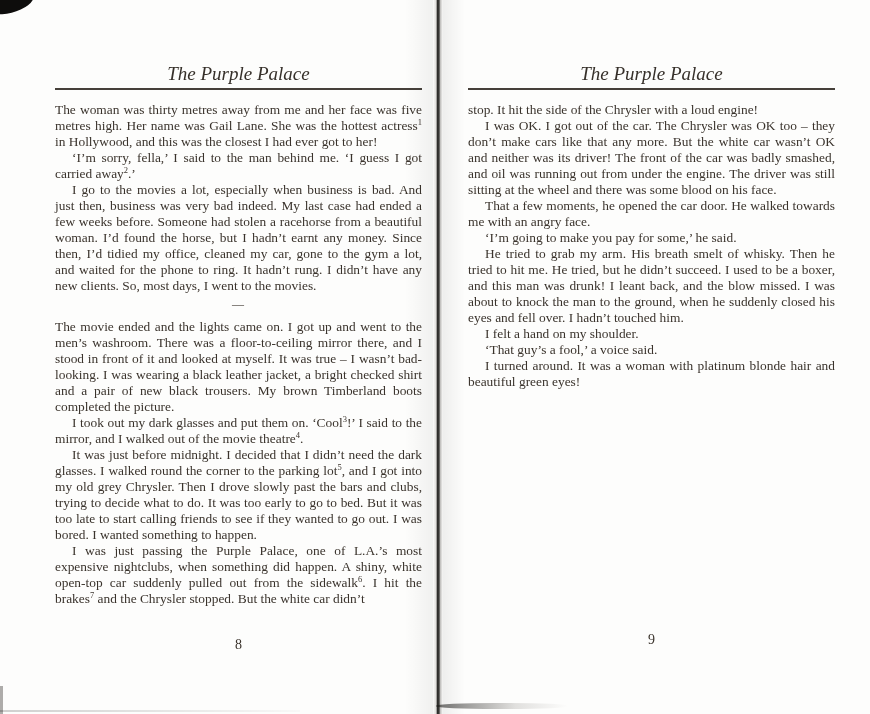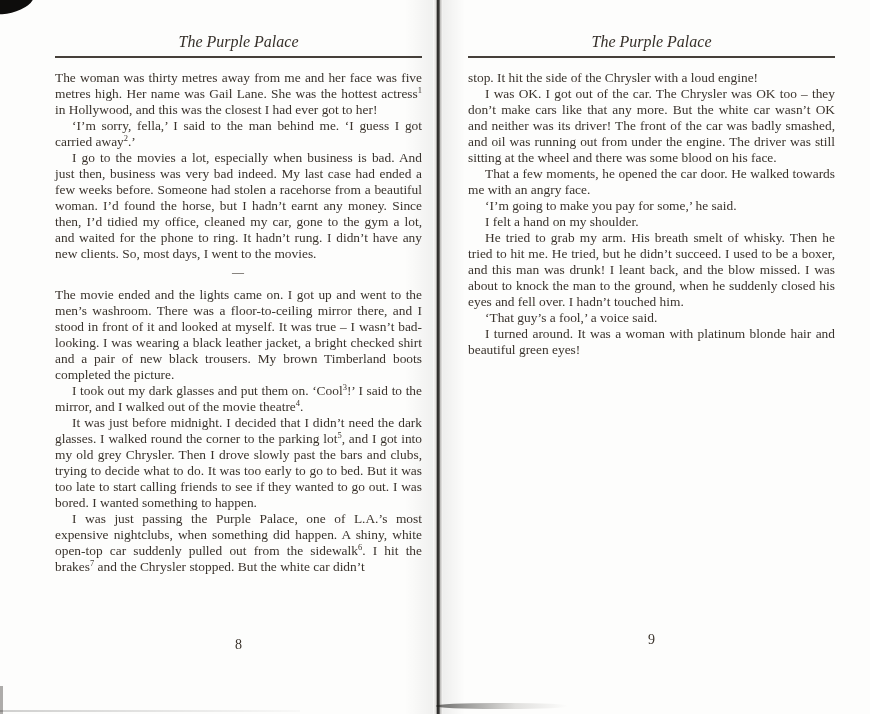--- a/index.html
+++ b/index.html
@@ -20,23 +20,24 @@
     position: absolute;
     top: 34px;
     width: 367px;
   }
   .page-left  { left: 55px; }
   .page-right { left: 468px; }
 
   .running-header {
     text-align: center;
     font-style: italic;
-    font-size: 16px;
+    font-size: 19px;
     line-height: 16px;
     color: #36302a;
+    margin-top: 32px;
   }
   .header-rule {
     height: 2px;
     background: #46403a;
     margin-top: 6px;
   }
   .page-body {
     margin-top: 12px;
     font-size: 13.4px;
     line-height: 16px;
@@ -165,22 +166,22 @@
   <div class="page page-right">
     <div class="running-header">
       <span>The Purple Palace</span>
     </div>
     <div class="header-rule"></div>
     <div class="page-body" id="right-body">
         <p class="para">stop. It hit the side of the Chrysler with a loud engine!</p>
         <p class="para indent">I was OK. I got out of the car. The Chrysler was OK too – they don’t make cars like that any more. But the white car wasn’t OK and neither was its driver! The front of the car was badly smashed, and oil was running out from under the engine. The driver was still sitting at the wheel and there was some blood on his face.</p>
         <p class="para indent">That a few moments, he opened the car door. He walked towards me with an angry face.</p>
         <p class="para indent">‘I’m going to make you pay for some,’ he said.</p>
+        <p class="para indent">He tried to grab my arm. His breath smelt of whisky. Then he tried to hit me. He tried, but he didn’t succeed. I used to be a boxer, and this man was drunk! I leant back, and the blow missed. I was about to knock the man to the ground, when he suddenly closed his eyes and fell over. I hadn’t touched him.</p>
         <p class="para indent">I felt a hand on my shoulder.</p>
-        <p class="para indent">He tried to grab my arm. His breath smelt of whisky. Then he tried to hit me. He tried, but he didn’t succeed. I used to be a boxer, and this man was drunk! I leant back, and the blow missed. I was about to knock the man to the ground, when he suddenly closed his eyes and fell over. I hadn’t touched him.</p>
         <p class="para indent">‘That guy’s a fool,’ a voice said.</p>
         <p class="para indent">I turned around. It was a woman with platinum blonde hair and beautiful green eyes!</p>
       </div>
   </div>
 
   <div class="page-number page-number-left">8</div>
   <div class="page-number page-number-right">9</div>
 
   <div class="gutter-soft-shadow"></div>
   <div class="gutter"></div>

